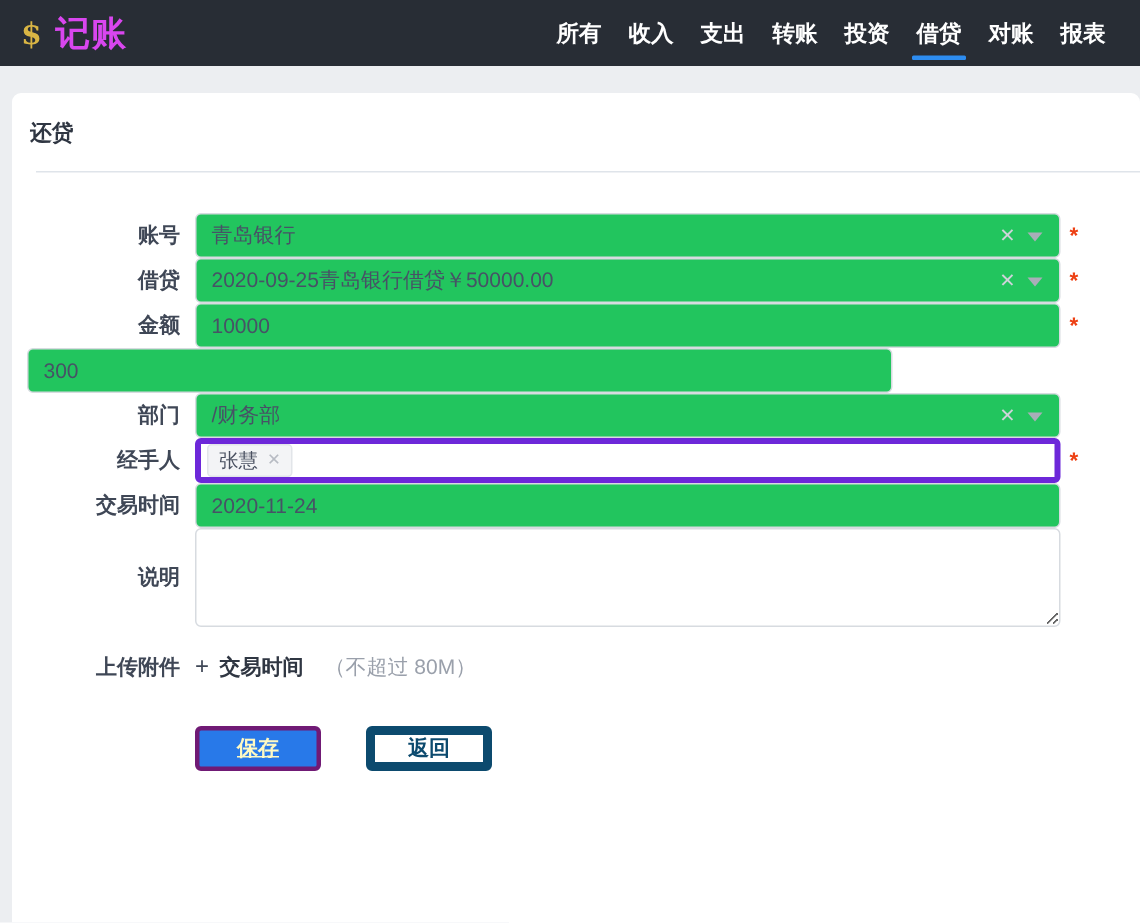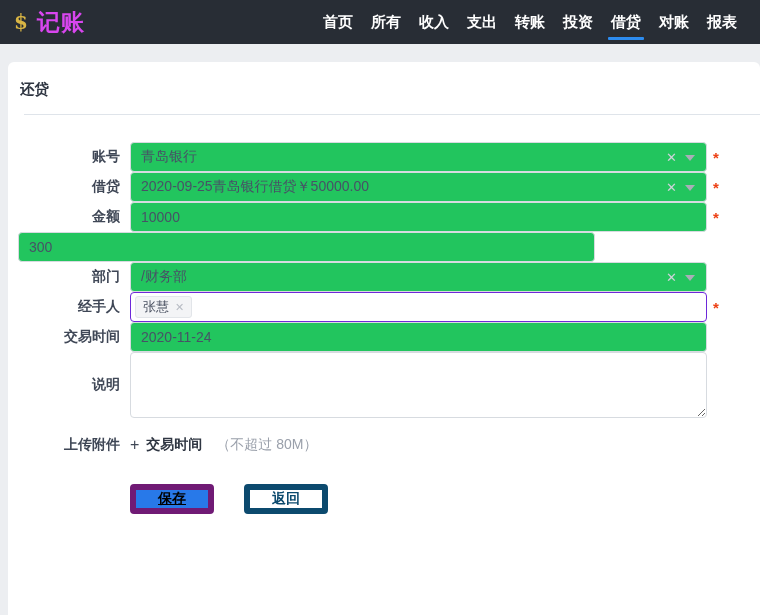--- a/index.html
+++ b/index.html
@@ -66,21 +66,21 @@
   .caret-down {
     position:absolute; right:12px; top:50%; transform:translateY(-2px);
     width:0; height:0; cursor:pointer;
     border-left:5px solid transparent; border-right:5px solid transparent;
     border-top:6px solid #a9aeb8;
   }
   .required-star { color:#ed4014; font-size:15px; font-weight:700; margin-left:6px; line-height:1; }
   
   .tag-box {
     width:577px; height:30px;
-    border:1px solid #6d28d9; border-radius:4px;
+    border:4px solid #6d28d9; border-radius:4px;
     background:#fff; display:flex; align-items:center; padding:0 4px;
   }
   .tag {
     display:inline-flex; align-items:center; gap:6px;
     background:#f3f4f6; border:1px solid #e2e5e9; border-radius:3px;
     height:22px; padding:0 7px;
     font-size:13px; color:#495060;
   }
   .tag-close { color:#b7bbc3; font-size:11px; line-height:1; cursor:pointer; }
   
@@ -99,33 +99,32 @@
   }
   .plus-glyph { font-size:16px; font-weight:400; color:#3f4756; line-height:1; }
   .upload-hint { margin-left:14px; color:#9aa0ab; font-size:14px; }
   
   .btn-row { display:flex; gap:30px; margin:30px 0 0 122px; }
   .btn {
     width:84px; height:30px; border-radius:4px;
     font-size:14px; font-weight:700; cursor:pointer;
     font-family:"Liberation Sans","DejaVu Sans",sans-serif;
   }
-  .btn-save { background:#2879e9; border:6px solid #701a75; color:#000000;text-decoration:underline; }
+  .btn-save { background:#2879e9; border:3px solid #701a75; color:#fef9c3;text-decoration:underline; }
   .btn-back { background:#ffffff; border:6px solid #0c4a6e; color:#0c4a6e; }
 </style>
 </head>
 <body>
 
 <div class="navbar">
   <div class="logo">
     <span class="dollar-glyph">$</span>
     <span class="app-title">记账</span>
   </div>
   <div class="nav-menu">
-    <div class="nav-item">首页</div>
     <div class="nav-item">所有</div>
     <div class="nav-item">收入</div>
     <div class="nav-item">支出</div>
     <div class="nav-item">转账</div>
     <div class="nav-item">投资</div>
     <div class="nav-item active">借贷</div>
     <div class="nav-item">对账</div>
     <div class="nav-item">报表</div>
   </div>
 </div>

